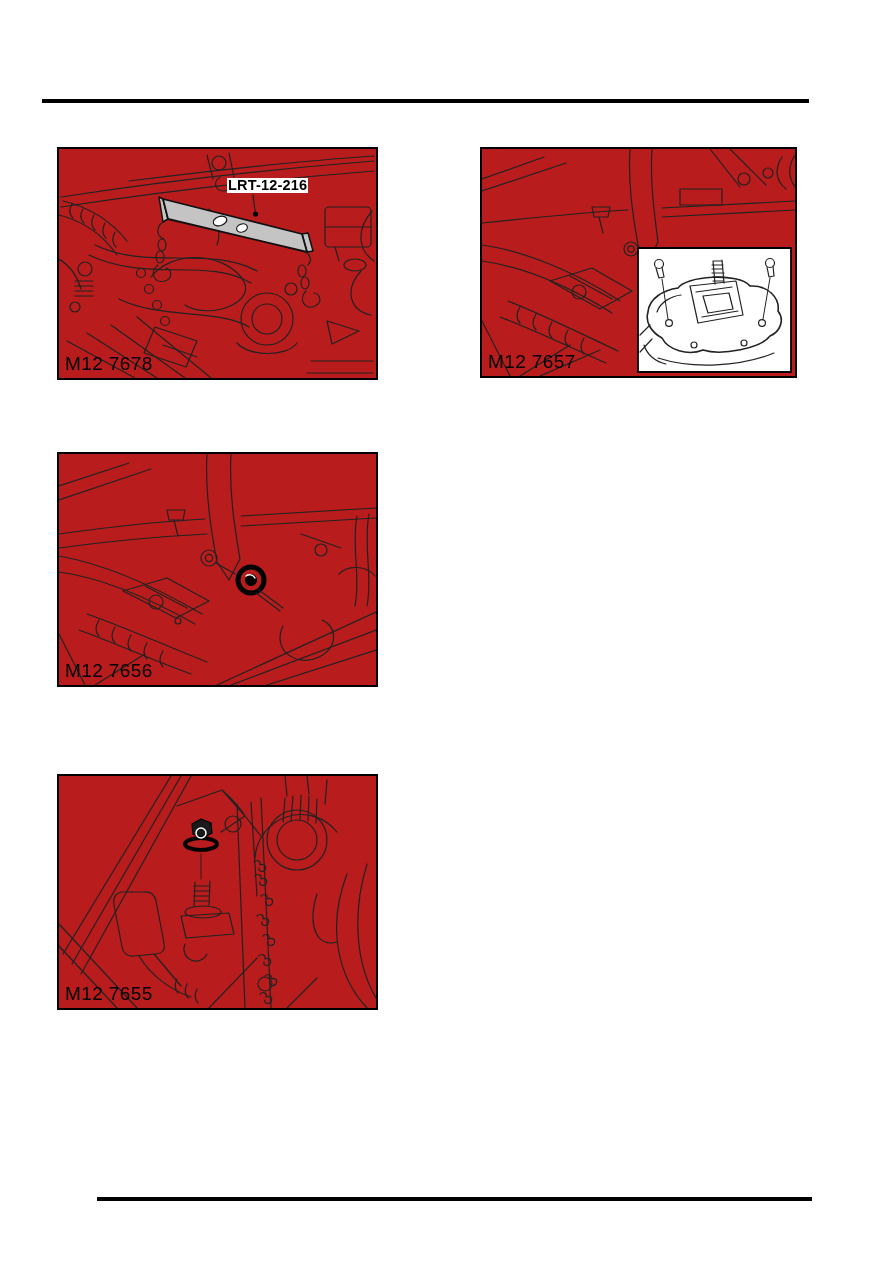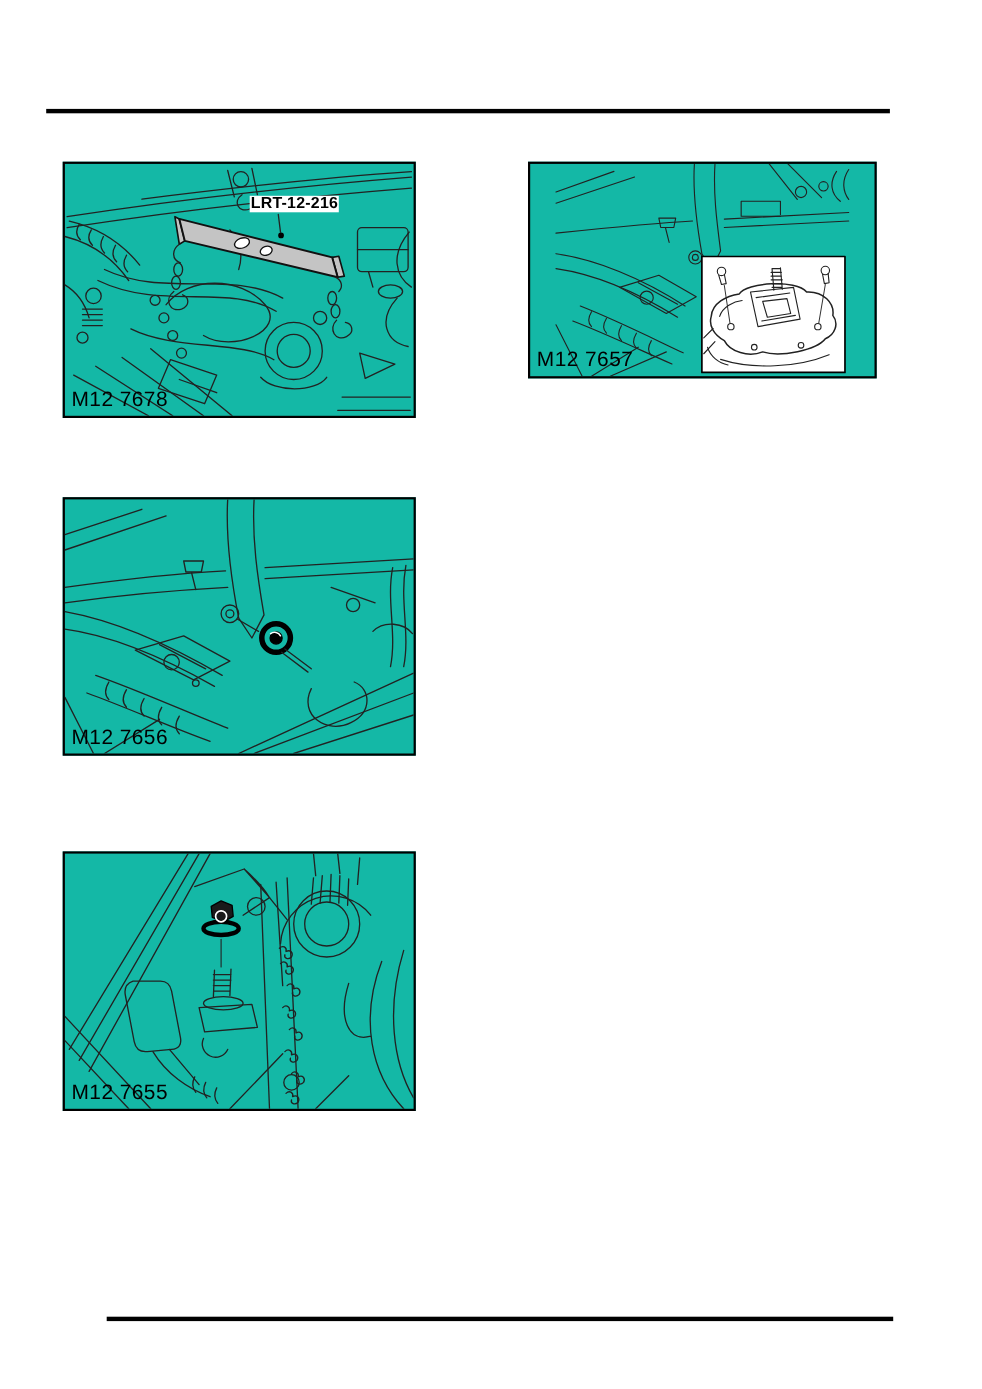--- a/index.html
+++ b/index.html
@@ -3,23 +3,23 @@
 <meta charset="utf-8">
 <style>
   html,body{margin:0;padding:0;background:#fff;}
   .page{
     position:relative;width:893px;height:1263px;background:#ffffff;overflow:hidden;
     font-family:"Liberation Sans", sans-serif;color:#000;
   }
   .rule{position:absolute;height:4px;background:#000;}
   .rule-top{left:42px;top:99px;width:767px;}
   .rule-bottom{left:97px;top:1197px;width:715px;}
-  .figure{position:absolute;border:2px solid #000;background:#14b8a6;box-sizing:border-box;}
+  .figure{position:absolute;border:2px solid #000;background:#b91c1c;box-sizing:border-box;}
   .fig1{left:57px;top:147px;width:321px;height:233px;}
-  .fig2{left:480px;top:147px;width:317px;height:197px;}
+  .fig2{left:480px;top:147px;width:317px;height:231px;}
   .fig3{left:57px;top:452px;width:321px;height:235px;}
   .fig4{left:57px;top:774px;width:321px;height:236px;text-decoration:underline;}
   .figure svg{position:absolute;left:0;top:0;width:100%;height:100%;}
   .caption{
     position:absolute;left:6px;bottom:3px;font-size:19px;letter-spacing:0.4px;
     background:transparent;line-height:1.1;
   }
   .tool-label{
     position:absolute;left:168px;top:29px;font-size:14.5px;font-weight:bold;
     letter-spacing:0.2px;background:#fff;padding:0 1px;line-height:1.05;

